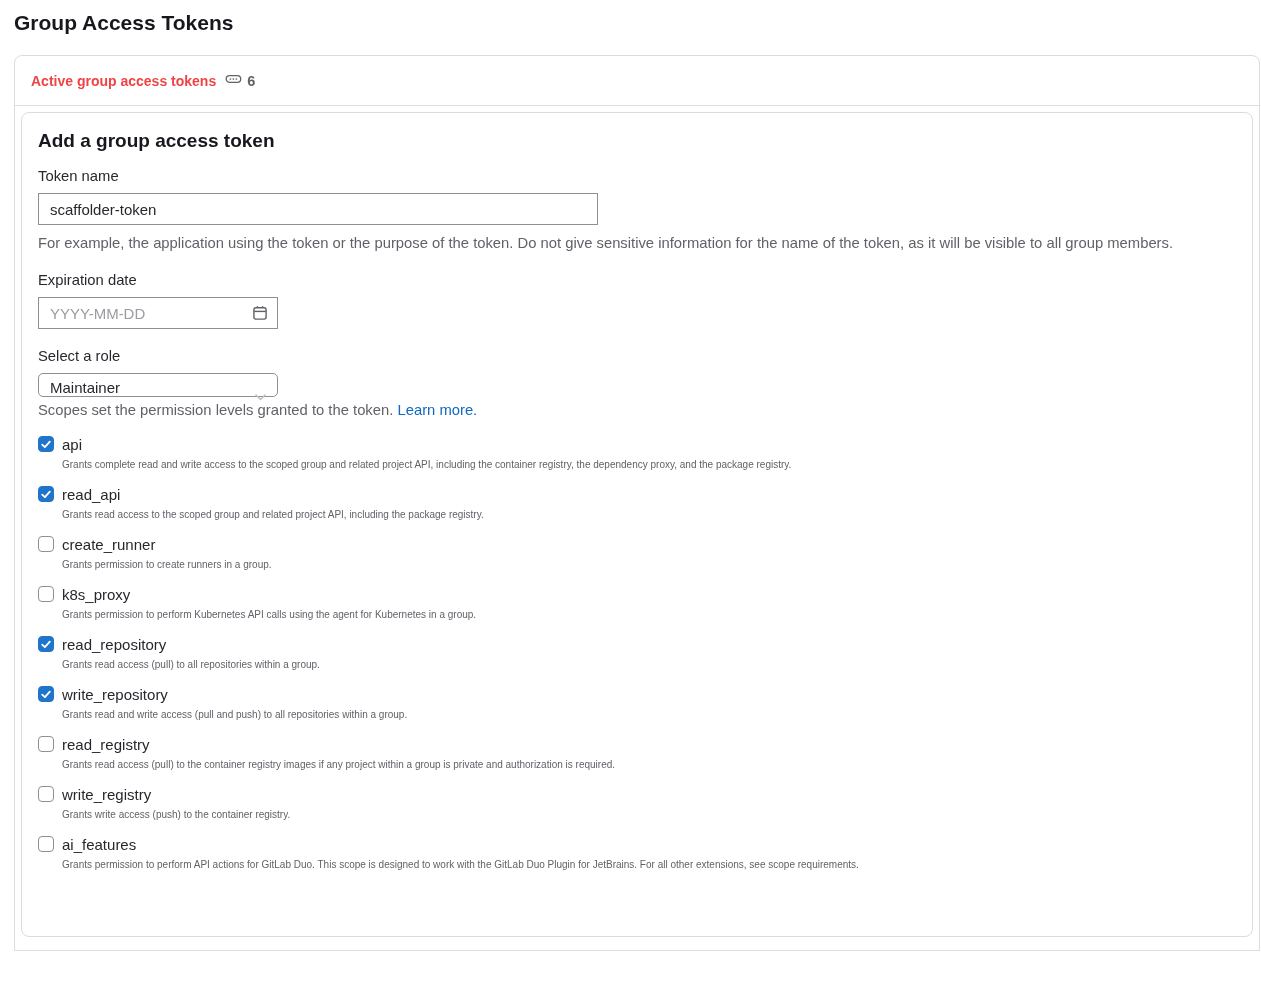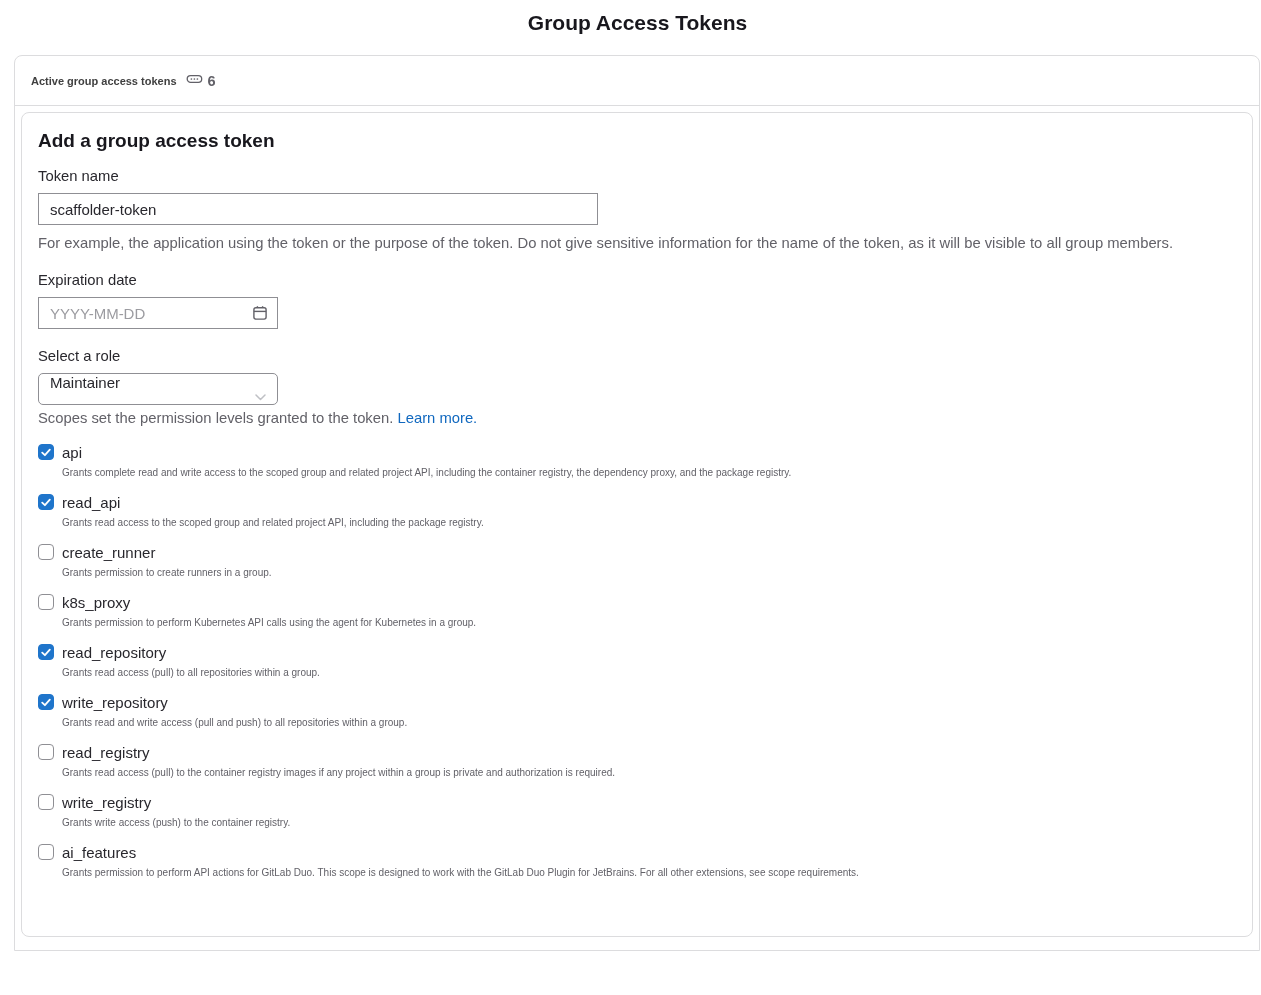--- a/index.html
+++ b/index.html
@@ -6,36 +6,36 @@
   html, body { margin: 0; padding: 0; }
   body {
     width: 1261px; height: 995px; overflow: hidden;
     background: #ffffff;
     font-family: "Liberation Sans", "DejaVu Sans", sans-serif;
     color: #28272d;
     -webkit-font-smoothing: antialiased;
   }
   .page { padding: 9px 0 0 14px; }
 
-  h1.page-title { margin: 0; font-size: 21px; font-weight: 700; color: #18171d; line-height: 27px; text-align: center; }
+  h1.page-title { margin: 0; font-size: 21px; font-weight: 700; color: #18171d; line-height: 27px; }
   .page-desc { margin: 12px 0 0; font-size: 14.8px; line-height: 21px; color: #626168; max-width: 1234px; }
   a.link { color: #1068bf; text-decoration: none; cursor: pointer; }
 
   .crud {
     margin-top: 19px;
     width: 1246px; height: 896px;
     border: 1px solid #dcdcde;
     border-radius: 8px 8px 0 0;
   }
   .crud-header {
     height: 50px; padding: 0 16px;
     border-bottom: 1px solid #dcdcde;
     display: flex; align-items: center; gap: 9px;
   }
-  .crud-title { font-size: 11px; font-weight: 700; color: #404040; }
+  .crud-title { font-size: 14px; font-weight: 700; color: #ef4444; }
   .token-count { display: flex; align-items: center; gap: 5px; }
   .token-count .num { font-size: 14.5px; font-weight: 600; color: #626168; }
   .crud-body { padding: 6px; }
 
   .card {
     border: 1px solid #dcdcde; border-radius: 8px;
     background: #fff;
     padding: 15px 16px 16px;
     min-height: 825px;
   }
@@ -51,23 +51,23 @@
     font-family: inherit; background: #fff; outline: none;
   }
   input.text-input::placeholder { color: #9b9ba0; opacity: 1; }
   .help { margin-top: 8px; font-size: 14.8px; line-height: 20px; color: #626168; }
 
   .date-wrap { position: relative; width: 240px; }
   .date-wrap input.text-input { width: 240px; padding-right: 34px; }
   .date-wrap .cal { position: absolute; right: 10px; top: 8px; pointer-events: none; }
 
   .select {
-    position: relative; width: 240px; height: 32px;
+    position: relative; width: 240px; height: 24px;
     border: 1px solid #8f8f94; border-radius: 5px;
-    display: flex; align-items: flex-start; padding: 0 11px;
+    display: flex; align-items: flex-end; padding: 0 11px;
     font-size: 15px; color: #28272d; background: #fff; cursor: pointer;
   }
   .select .chev { position: absolute; right: 11px; top: 13px; }
 
   .scopes-label { margin-top: 22px; margin-bottom: 0; }
   .scopes-help { margin-top: 3px; }
   .scopes-list { margin-top: 14px; }
 
   .scope { display: flex; gap: 8px; margin-bottom: 9px; }
   .cbx {

